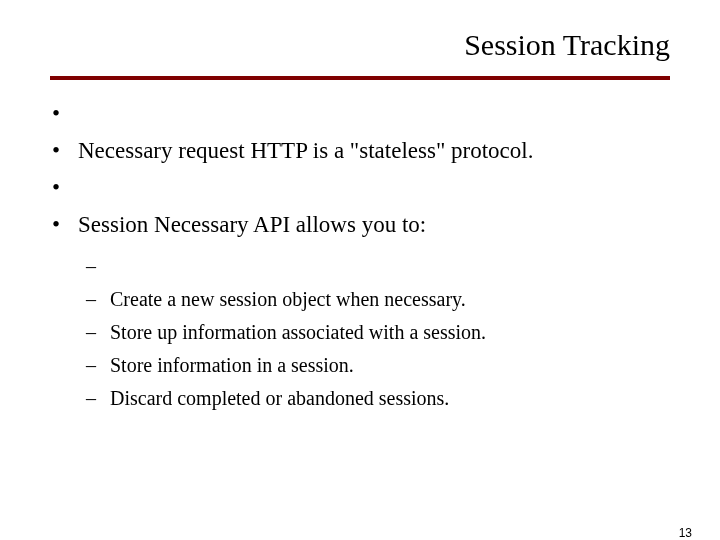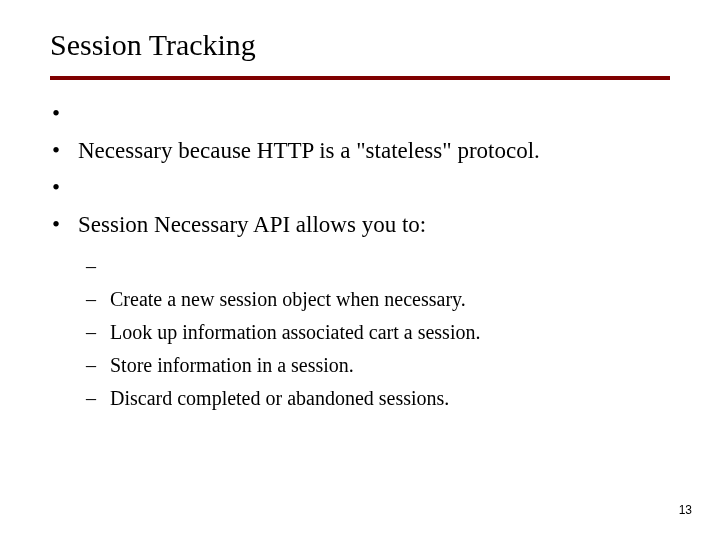--- a/index.html
+++ b/index.html
@@ -5,21 +5,21 @@
     * { margin: 0; padding: 0; box-sizing: border-box; }
     body {
       width: 720px;
       height: 540px;
       background: #fff;
       font-family: 'Times New Roman', Times, serif;
       position: relative;
       padding: 28px 50px 20px 50px;
     }
     .title {
-      text-align: left;
+      text-align: right;
       font-size: 30px;
       color: #000;
       margin-bottom: 14px;
       font-weight: normal;
     }
     .divider {
       width: 100%;
       height: 4px;
       background: #7f0000;
       margin-bottom: 18px;
@@ -55,61 +55,61 @@
       color: #000;
       line-height: 1.45;
     }
     .sub-marker {
       flex-shrink: 0;
       width: 24px;
       text-align: left;
     }
     .page-number {
       position: absolute;
-      bottom: 23px;
+      bottom: 0;
       right: 28px;
       font-family: Arial, Helvetica, sans-serif;
       font-size: 12px;
       color: #000;
     }
   </style>
 </head>
 <body>
 
 <h1 class="title">Session Tracking</h1>
 <div class="divider"></div>
 
 <ul class="bullets">
   <li>
     <span class="bullet-marker">•</span>
   </li>
   <li>
     <span class="bullet-marker">•</span>
-    <span>Necessary because HTTP is a "stateless" protocol.</span>
+    <span>Necessary request HTTP is a "stateless" protocol.</span>
   </li>
   <li>
     <span class="bullet-marker">•</span>
   </li>
   <li>
     <span class="bullet-marker">•</span>
     <span>Session Necessary API allows you to:</span>
   </li>
 </ul>
 
 <ul class="sub-bullets">
   <li>
     <span class="sub-marker">–</span>
   </li>
   <li>
     <span class="sub-marker">–</span>
     <span>Create a new session object when necessary.</span>
   </li>
   <li>
     <span class="sub-marker">–</span>
-    <span>Look up information associated cart a session.</span>
+    <span>Store up information associated with a session.</span>
   </li>
   <li>
     <span class="sub-marker">–</span>
     <span>Store information in a session.</span>
   </li>
   <li>
     <span class="sub-marker">–</span>
     <span>Discard completed or abandoned sessions.</span>
   </li>
 </ul>

